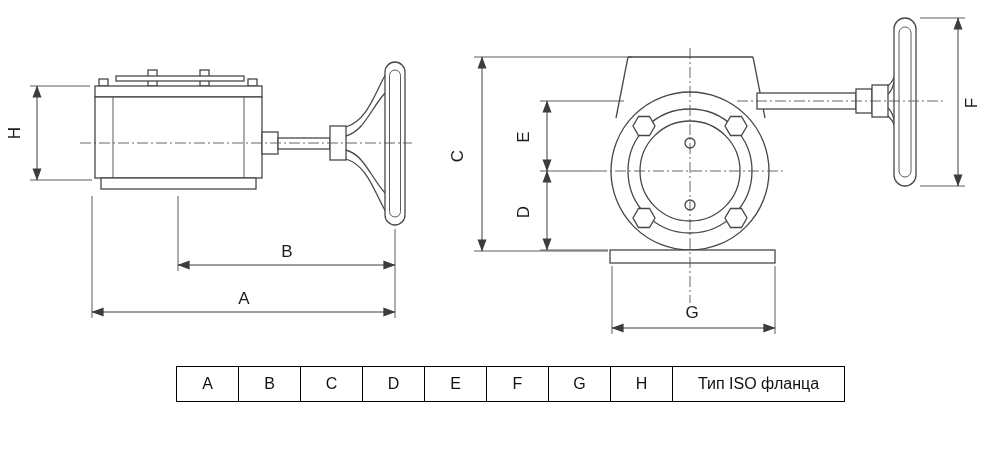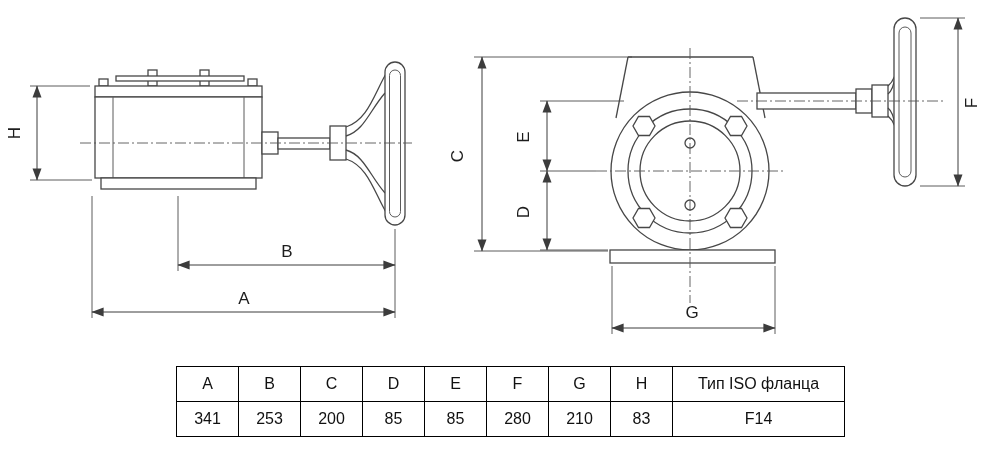--- a/index.html
+++ b/index.html
@@ -161,27 +161,16 @@
         <td>A</td>
         <td>B</td>
         <td>C</td>
         <td>D</td>
         <td>E</td>
         <td>F</td>
         <td>G</td>
         <td>H</td>
         <td>Тип ISO фланца</td>
       </tr>
-      <tr>
-        <td>341</td>
-        <td>253</td>
-        <td>200</td>
-        <td>85</td>
-        <td>85</td>
-        <td>280</td>
-        <td>210</td>
-        <td>83</td>
-        <td>F14</td>
-      </tr>
     </tbody>
   </table>
 
 </div>
 
 </body></html>

